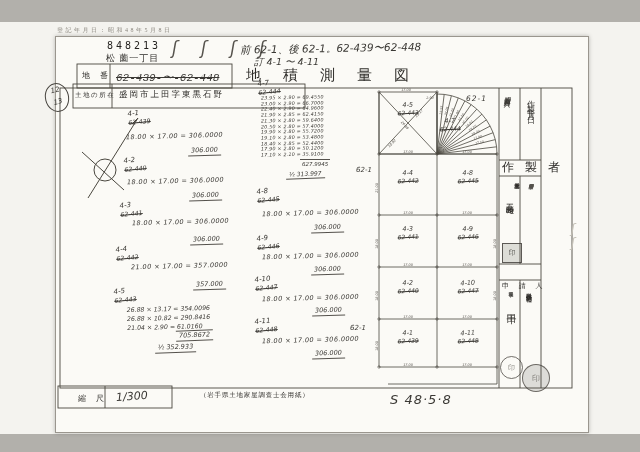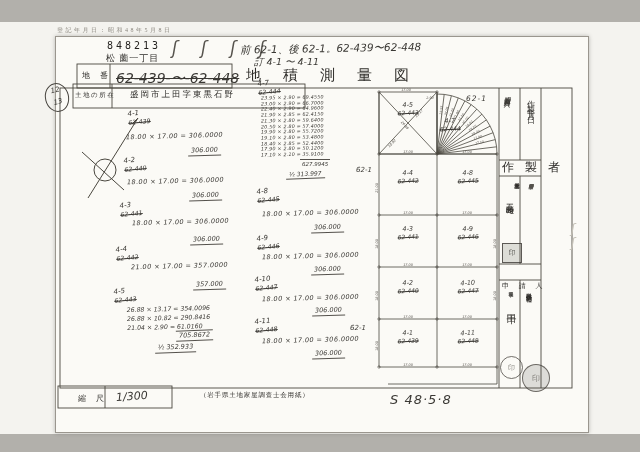--- a/index.html
+++ b/index.html
@@ -58,23 +58,23 @@
     </g>
   </svg>
 
   <div class="abs" style="left:107px;top:40px;font-family:'DejaVu Sans Mono',monospace;font-size:10px;letter-spacing:3px;color:#24221f;">848213</div>
   <div class="abs printed" style="left:106px;top:52px;font-size:9px;letter-spacing:1px;">松 薗一丁目</div>
   <div class="abs hw" style="left:172px;top:38px;font-size:17px;letter-spacing:9px;color:#56534d;">ʃ ʃ ʃ ʃ</div>
   <div class="abs hw" style="left:240px;top:42px;font-size:10.5px;transform:rotate(-1deg);">前 62-1、後 62-1。62-439〜62-448</div>
   <div class="abs hw" style="left:254px;top:56px;font-size:9.5px;">訂 4-1 〜 4-11</div>
   <div class="abs printed" style="left:246px;top:66px;font-size:15px;letter-spacing:22px;">地積測量図</div>
   <div class="abs printed" style="left:82px;top:70px;font-size:8px;letter-spacing:10px;">地番</div>
-  <div class="abs hw" style="left:116px;top:70px;font-size:14px;text-decoration:line-through;">62-439-〜-62-448</div>
+  <div class="abs hw" style="left:116px;top:70px;font-size:11px;text-decoration:line-through;font-family:Liberation Mono, monospace;">62-439-〜-62-448</div>
   <div class="abs printed" style="left:75px;top:91px;font-size:6.5px;letter-spacing:1.5px;">土地の所在</div>
-  <div class="abs printed" style="left:130px;top:89px;font-size:8.5px;letter-spacing:2px;">盛岡市上田字東黒石野</div>
+  <div class="abs printed" style="left:119px;top:89px;font-size:8.5px;letter-spacing:2px;">盛岡市上田字東黒石野</div>
 
   <div class="abs hw" style="left:45px;top:83px;width:22px;height:27px;border:1.2px solid #47443f;border-radius:50%;transform:rotate(-14deg);text-align:center;line-height:12px;font-size:7px;">
     <span>12</span><br>
     <span>13</span>
   </div>
 
   <svg style="left:78px;top:112px;" width="80" height="100" viewBox="0 0 80 100">
     <g class="ink" stroke-width="1">
       <line x1="10" y1="86" x2="60" y2="6"></line>
       <line x1="60" y1="6" x2="54" y2="12"></line>

